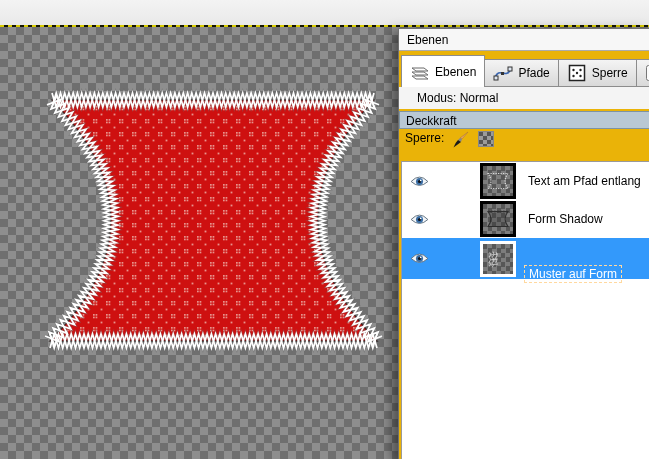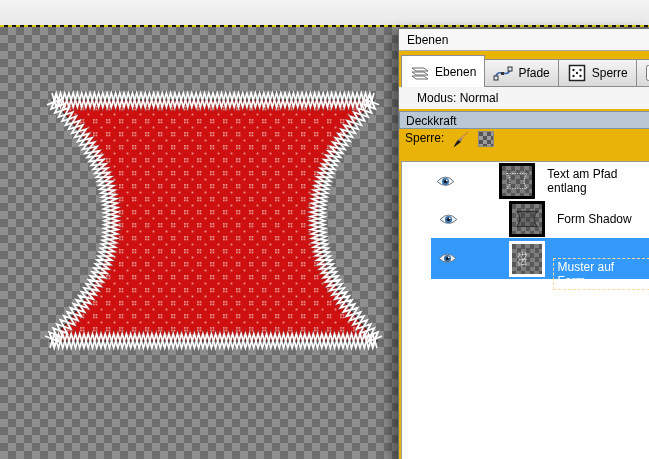--- a/index.html
+++ b/index.html
@@ -36,21 +36,21 @@
   .opacity-bar { position:relative; height:18px; line-height:19px; margin:2px 0 0 0;
     border:1px solid #7d93a3; padding-left:6px; }
 
   .lock-row { height:26px; display:flex; gap:8px; padding:2px 0 2px 6px; }
   .lock-row .licon { width:18px; height:18px; }
   .check-icon { width:16px; height:16px;
     background:repeating-conic-gradient(#9b9b9b 0% 25%, #555 25% 50%);
     background-size:8px 8px; border:1px solid #888; }
 
   .layer-list { position:absolute; left:2px; top:132px; right:0; bottom:0;
-    background:#fff; border:1px solid #9a9a9a; border-right:none; border-bottom:none;padding-left:29px; }
+    background:#fff; border:1px solid #9a9a9a; border-right:none; border-bottom:none; }
   .layer-row { display:flex; align-items:center; height:38px; background:#fff; }
   .layer-row.tall { height:41px; }
   .layer-row.selected { background:#3399fb; color:#fff; }
   .eye-btn { width:34px; display:flex; justify-content:center; cursor:pointer; }
   .link-cell { width:44px; }
   .thumb { width:36px; height:36px; border:3px solid #000; flex:0 0 auto;
     background:repeating-conic-gradient(#7d7d7d 0% 25%, #575757 25% 50%);
     background-size:9px 9px; position:relative; }
   .layer-row.selected .thumb { border-color:#fff; }
   .thumb svg { position:absolute; inset:0; }

